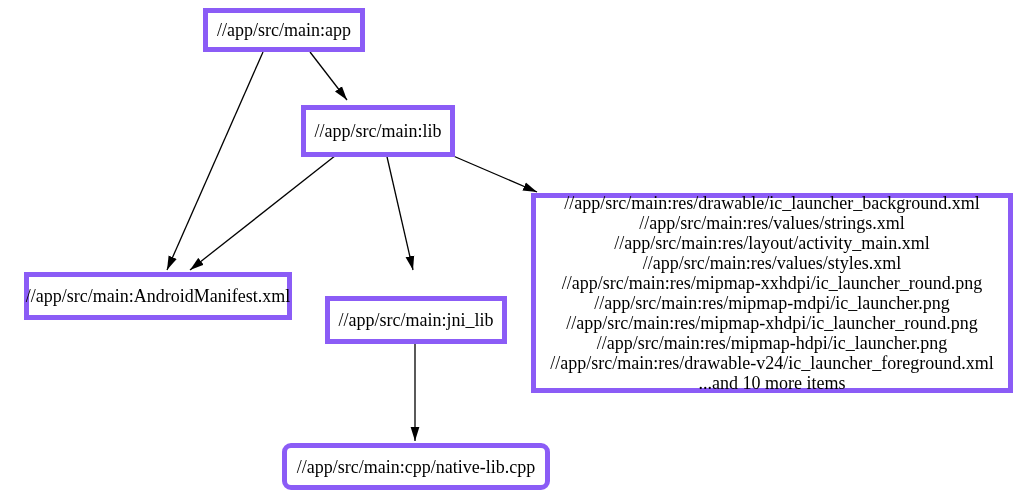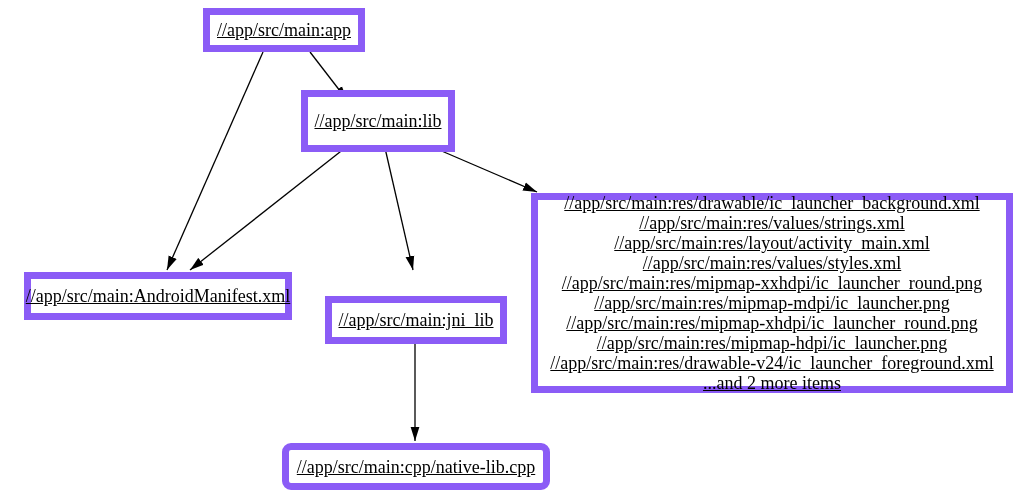--- a/index.html
+++ b/index.html
@@ -20,31 +20,30 @@
     position: absolute;
     left: 0;
     top: 0;
     width: 1018px;
     height: 496px;
     z-index: 1;
   }
   .node {
     position: absolute;
     box-sizing: border-box;
-    border: 7px solid #8b5cf6;
+    border: 5px solid #8b5cf6;
     background: #ffffff;
     display: flex;
     align-items: center;
     justify-content: center;
     text-align: center;
     font-size: 18px;
     line-height: 20px;
     white-space: nowrap;
     z-index: 2;
-    text-decoration: underline;
   }
   .node.multiline {
     flex-direction: column;
     justify-content: center;
   }
   .node .line {
     display: block;
     line-height: 20px;
   }
 </style>
@@ -64,21 +63,21 @@
       <line x1="345" y1="148" x2="190" y2="270" stroke="#000000" stroke-width="1.3" marker-end="url(#arrowhead)"></line>
       <line x1="385" y1="148" x2="413" y2="270" stroke="#000000" stroke-width="1.3" marker-end="url(#arrowhead)"></line>
       <line x1="437" y1="149" x2="537" y2="192" stroke="#000000" stroke-width="1.3" marker-end="url(#arrowhead)"></line>
       <line x1="415" y1="320" x2="415" y2="441" stroke="#000000" stroke-width="1.3" marker-end="url(#arrowhead)"></line>
     </svg>
 
   <div class="node" style="left:203px; top:8px; width:162px; height:44px;">
     <span class="line">//app/src/main:app</span>
   </div>
 
-  <div class="node" style="left:301px; top:90px; width:154px; height:62px;">
+  <div class="node" style="left:301px; top:105px; width:154px; height:52px;">
     <span class="line">//app/src/main:lib</span>
   </div>
 
   <div class="node" style="left:24px; top:272px; width:268px; height:48px;">
     <span class="line">//app/src/main:AndroidManifest.xml</span>
   </div>
 
   <div class="node" style="left:325px; top:272px; width:182px; height:48px;margin-top:24px;">
     <span class="line">//app/src/main:jni_lib</span>
   </div>
@@ -86,20 +85,20 @@
   <div class="node multiline" style="left:531px; top:193px; width:482px; height:200px;">
     <span class="line">//app/src/main:res/drawable/ic_launcher_background.xml</span>
     <span class="line">//app/src/main:res/values/strings.xml</span>
     <span class="line">//app/src/main:res/layout/activity_main.xml</span>
     <span class="line">//app/src/main:res/values/styles.xml</span>
     <span class="line">//app/src/main:res/mipmap-xxhdpi/ic_launcher_round.png</span>
     <span class="line">//app/src/main:res/mipmap-mdpi/ic_launcher.png</span>
     <span class="line">//app/src/main:res/mipmap-xhdpi/ic_launcher_round.png</span>
     <span class="line">//app/src/main:res/mipmap-hdpi/ic_launcher.png</span>
     <span class="line">//app/src/main:res/drawable-v24/ic_launcher_foreground.xml</span>
-    <span class="line">...and 2 more items</span>
+    <span class="line">...and 10 more items</span>
   </div>
 
   <div class="node" style="left:282px; top:443px; width:268px; height:47px;border-radius:9px;">
     <span class="line">//app/src/main:cpp/native-lib.cpp</span>
   </div>
 
 </div>
 
 </body></html>

